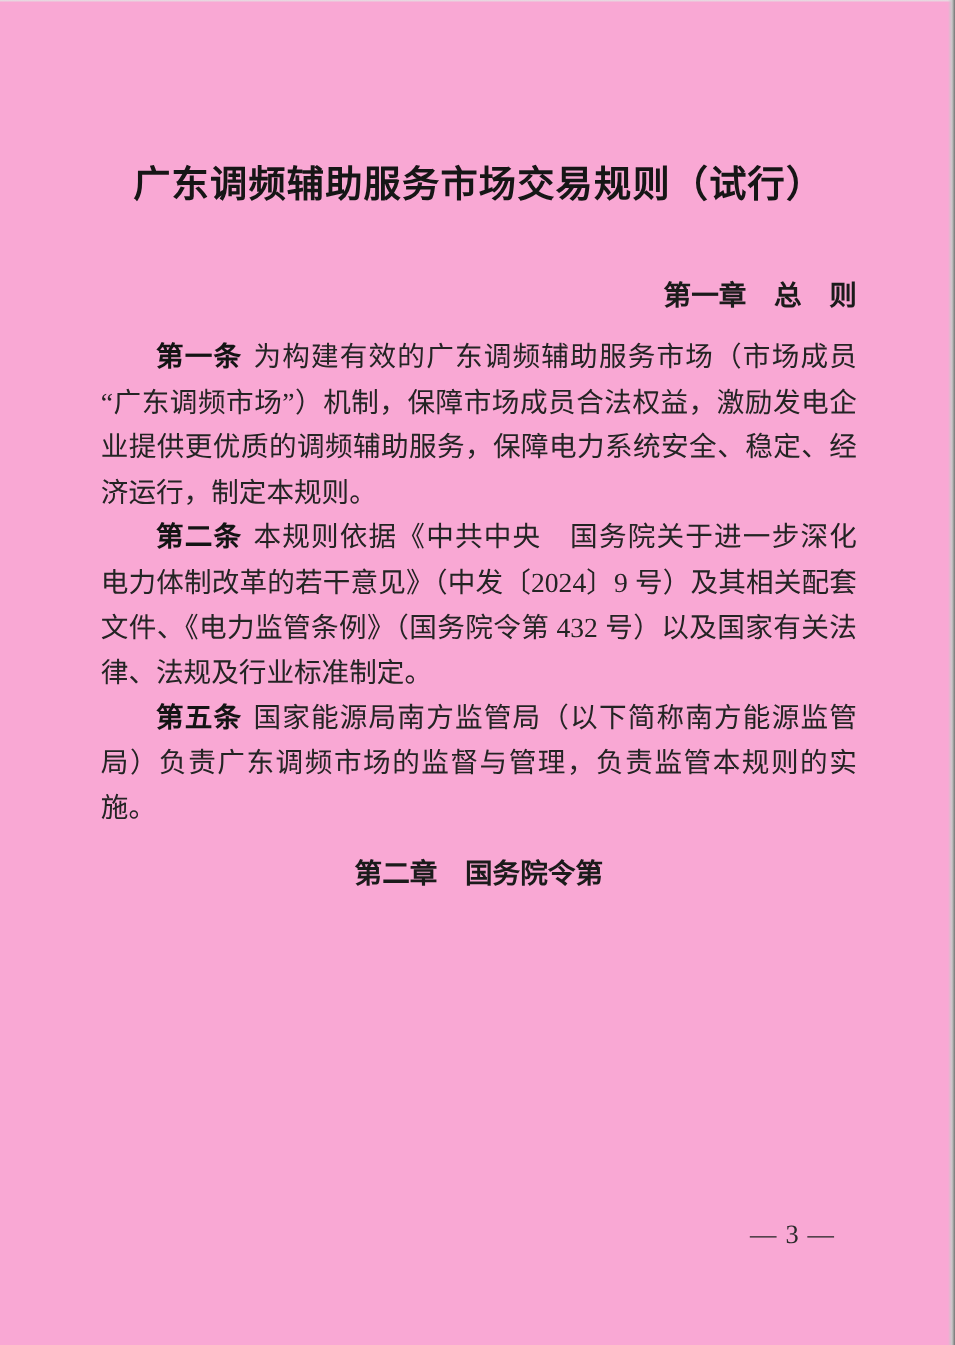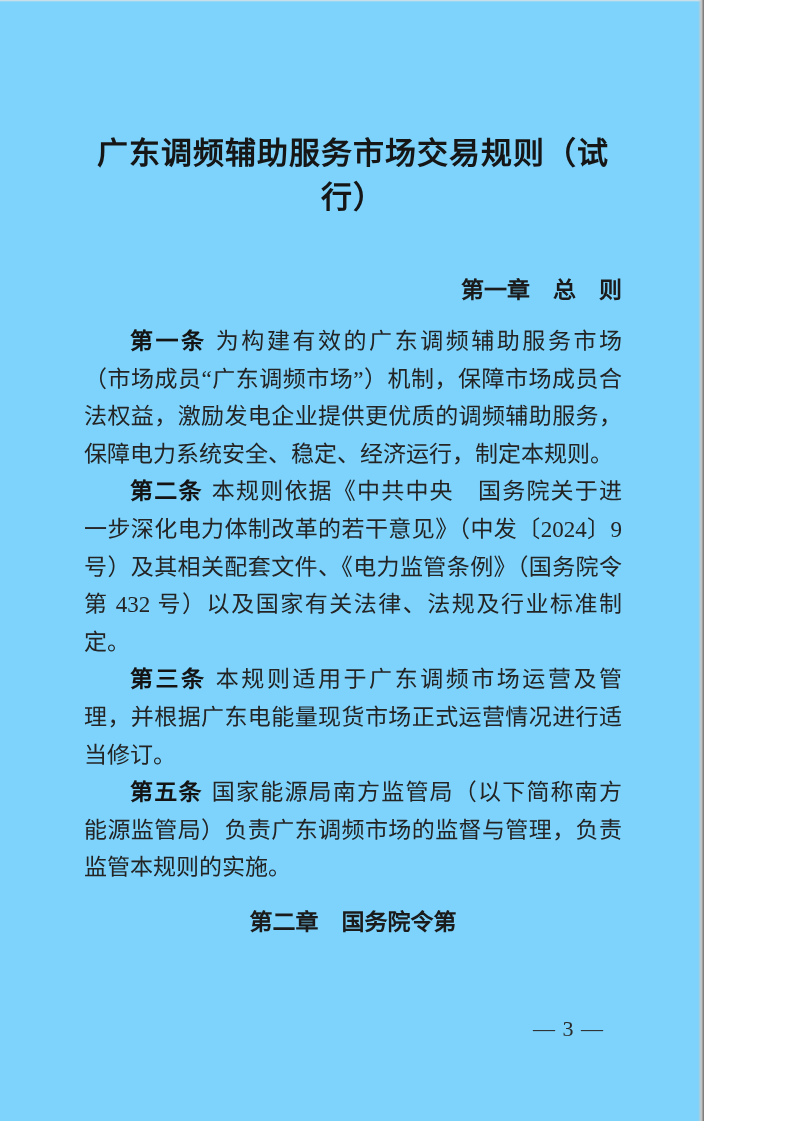--- a/index.html
+++ b/index.html
@@ -2,23 +2,23 @@
 <html lang="zh-CN"><head>
 <meta charset="utf-8">
 <style>
   html, body {
     margin: 0;
     padding: 0;
     background: #ffffff;
   }
   .page {
     position: relative;
-    width: 704px;
+    width: 796px;
     height: 1121px;
-    background: #7dd3fc;
+    background: #f9a8d4;
     color: #1f1f1f;
     font-family: "Liberation Serif", "DejaVu Serif", serif;
     overflow: hidden;
     box-sizing: border-box;
   }
   
   .scan-edge-right {
     position: absolute;
     top: 0;
     right: 0;
@@ -104,23 +104,20 @@
     <h2 class="chapter-heading first">第一章　总　则</h2>
 
     <div class="articles">
       <p class="article">
         <b class="article-label">第一条</b><span>为构建有效的广东调频辅助服务市场（市场成员“广东调频市场”）机制，保障市场成员合法权益，激励发电企业提供更优质的调频辅助服务，保障电力系统安全、稳定、经济运行，制定本规则。</span>
       </p>
       <p class="article">
         <b class="article-label">第二条</b><span>本规则依据《中共中央　国务院关于进一步深化电力体制改革的若干意见》（中发〔2024〕9 号）及其相关配套文件、《电力监管条例》（国务院令第 432 号）以及国家有关法律、法规及行业标准制定。</span>
       </p>
       <p class="article">
-        <b class="article-label">第三条</b><span>本规则适用于广东调频市场运营及管理，并根据广东电能量现货市场正式运营情况进行适当修订。</span>
-      </p>
-      <p class="article">
         <b class="article-label">第五条</b><span>国家能源局南方监管局（以下简称南方能源监管局）负责广东调频市场的监督与管理，负责监管本规则的实施。</span>
       </p>
     </div>
 
     <h2 class="chapter-heading second">第二章　国务院令第</h2>
 
 
   </div>
 
   <div class="page-number">— 3 —</div>

